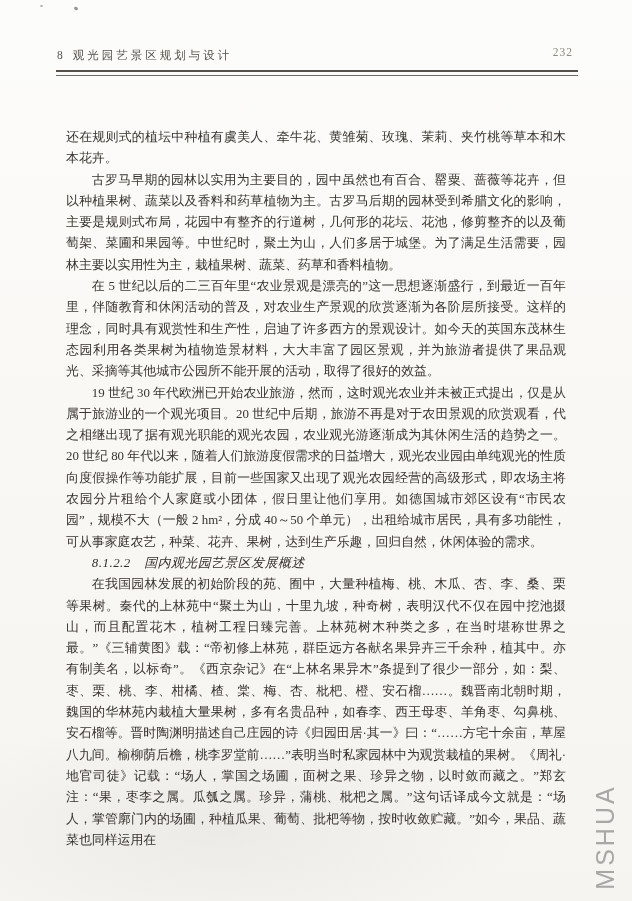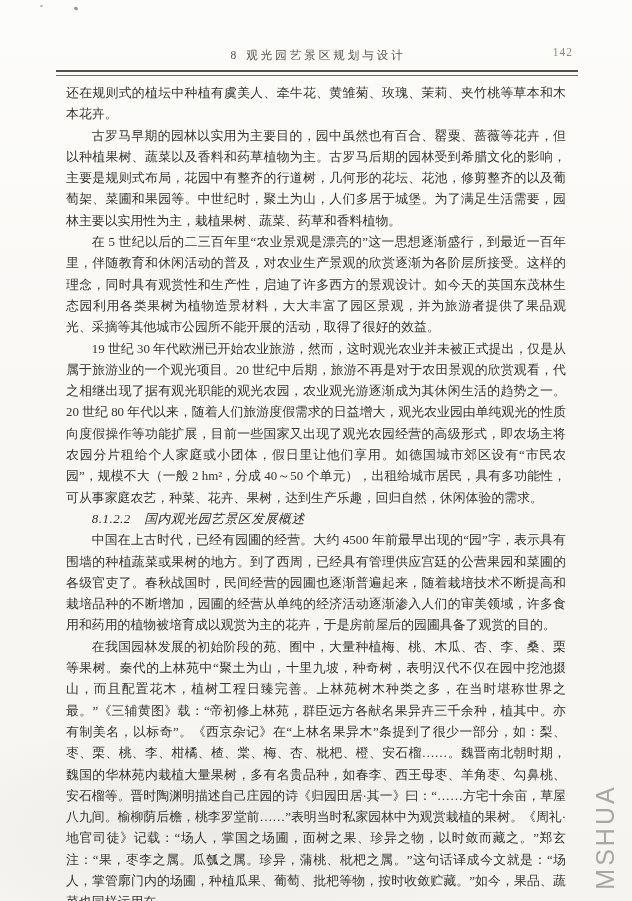--- a/index.html
+++ b/index.html
@@ -27,21 +27,21 @@
   .running-header {
     position: absolute;
     top: 48px;
     left: 57px;
     width: 522px;
     height: 18px;
   }
   .running-header .title {
     position: absolute;
     left: 0; right: 0;
-    text-align: center;
+    text-align: left;
     font-size: 11.5px;
     letter-spacing: 3px;
     color: #56524b;
     white-space: nowrap;
   }
   .running-header .title .chap-no { margin-right: 10px; letter-spacing: 0; }
   .running-header .folio {
     position: absolute;
     right: 6px;
     top: -2px;
@@ -66,21 +66,21 @@
     width: 500px;
     font-size: 12.9px;
     line-height: 21.3px;
     text-align: justify;
     text-justify: inter-ideograph;
   }
   .body-text p {
     margin: 0;
     text-indent: 2em;
   }
-  .body-text p.continuation { text-indent: 0; }
+  .body-text p.continuation { text-indent: 0; margin-top: 44px; }
   .body-text h3 {
     margin: 0;
     font-size: 12.9px;
     line-height: 21.3px;
     text-indent: 2em;
     font-weight: 400;
     font-style: italic;
     letter-spacing: 0.5px;
     color: #332f2a;
   }
@@ -106,30 +106,29 @@
 
 <div class="page">
 
   <span class="speck s1"></span>
   <span class="speck s2"></span>
 
   <div class="running-header">
     <div class="title">
       <span class="chap-no">8</span><span>观光园艺景区规划与设计</span>
     </div>
-    <div class="folio">142</div>
+    <div class="folio">232</div>
   </div>
 
   <div class="header-rule"></div>
 
   <div class="body-text">
     <p class="continuation">还在规则式的植坛中种植有虞美人、牵牛花、黄雏菊、玫瑰、茉莉、夹竹桃等草本和木本花卉。</p>
     <p>古罗马早期的园林以实用为主要目的，园中虽然也有百合、罂粟、蔷薇等花卉，但以种植果树、蔬菜以及香料和药草植物为主。古罗马后期的园林受到希腊文化的影响，主要是规则式布局，花园中有整齐的行道树，几何形的花坛、花池，修剪整齐的以及葡萄架、菜圃和果园等。中世纪时，聚土为山，人们多居于城堡。为了满足生活需要，园林主要以实用性为主，栽植果树、蔬菜、药草和香料植物。</p>
     <p>在 5 世纪以后的二三百年里“农业景观是漂亮的”这一思想逐渐盛行，到最近一百年里，伴随教育和休闲活动的普及，对农业生产景观的欣赏逐渐为各阶层所接受。这样的理念，同时具有观赏性和生产性，启迪了许多西方的景观设计。如今天的英国东茂林生态园利用各类果树为植物造景材料，大大丰富了园区景观，并为旅游者提供了果品观光、采摘等其他城市公园所不能开展的活动，取得了很好的效益。</p>
     <p>19 世纪 30 年代欧洲已开始农业旅游，然而，这时观光农业并未被正式提出，仅是从属于旅游业的一个观光项目。20 世纪中后期，旅游不再是对于农田景观的欣赏观看，代之相继出现了据有观光职能的观光农园，农业观光游逐渐成为其休闲生活的趋势之一。20 世纪 80 年代以来，随着人们旅游度假需求的日益增大，观光农业园由单纯观光的性质向度假操作等功能扩展，目前一些国家又出现了观光农园经营的高级形式，即农场主将农园分片租给个人家庭或小团体，假日里让他们享用。如德国城市郊区设有“市民农园”，规模不大（一般 2 hm²，分成 40～50 个单元），出租给城市居民，具有多功能性，可从事家庭农艺，种菜、花卉、果树，达到生产乐趣，回归自然，休闲体验的需求。</p>
     <h3>8.1.2.2　国内观光园艺景区发展概述</h3>
-    <p>中国在上古时代，已经有园圃的经营。大约 4500 年前最早出现的“园”字，表示具有围墙的种植蔬菜或果树的地方。到了西周，已经具有管理供应宫廷的公营果园和菜圃的各级官吏了。春秋战国时，民间经营的园圃也逐渐普遍起来，随着栽培技术不断提高和栽培品种的不断增加，园圃的经营从单纯的经济活动逐渐渗入人们的审美领域，许多食用和药用的植物被培育成以观赏为主的花卉，于是房前屋后的园圃具备了观赏的目的。</p>
     <p>在我国园林发展的初始阶段的苑、囿中，大量种植梅、桃、木瓜、杏、李、桑、栗等果树。秦代的上林苑中“聚土为山，十里九坡，种奇树，表明汉代不仅在园中挖池掇山，而且配置花木，植树工程日臻完善。上林苑树木种类之多，在当时堪称世界之最。”《三辅黄图》载：“帝初修上林苑，群臣远方各献名果异卉三千余种，植其中。亦有制美名，以标奇”。《西京杂记》在“上林名果异木”条提到了很少一部分，如：梨、枣、栗、桃、李、柑橘、楂、棠、梅、杏、枇杷、橙、安石榴……。魏晋南北朝时期，魏国的华林苑内栽植大量果树，多有名贵品种，如春李、西王母枣、羊角枣、勾鼻桃、安石榴等。晋时陶渊明描述自己庄园的诗《归园田居·其一》曰：“……方宅十余亩，草屋八九间。榆柳荫后檐，桃李罗堂前……”表明当时私家园林中为观赏栽植的果树。《周礼·地官司徒》记载：“场人，掌国之场圃，面树之果、珍异之物，以时敛而藏之。”郑玄注：“果，枣李之属。瓜瓠之属。珍异，蒲桃、枇杷之属。”这句话译成今文就是：“场人，掌管廓门内的场圃，种植瓜果、葡萄、批杷等物，按时收敛贮藏。”如今，果品、蔬菜也同样运用在</p>
   </div>
 
   <div class="watermark">MSHUA</div>
 
 </div>
 
 </body></html>

